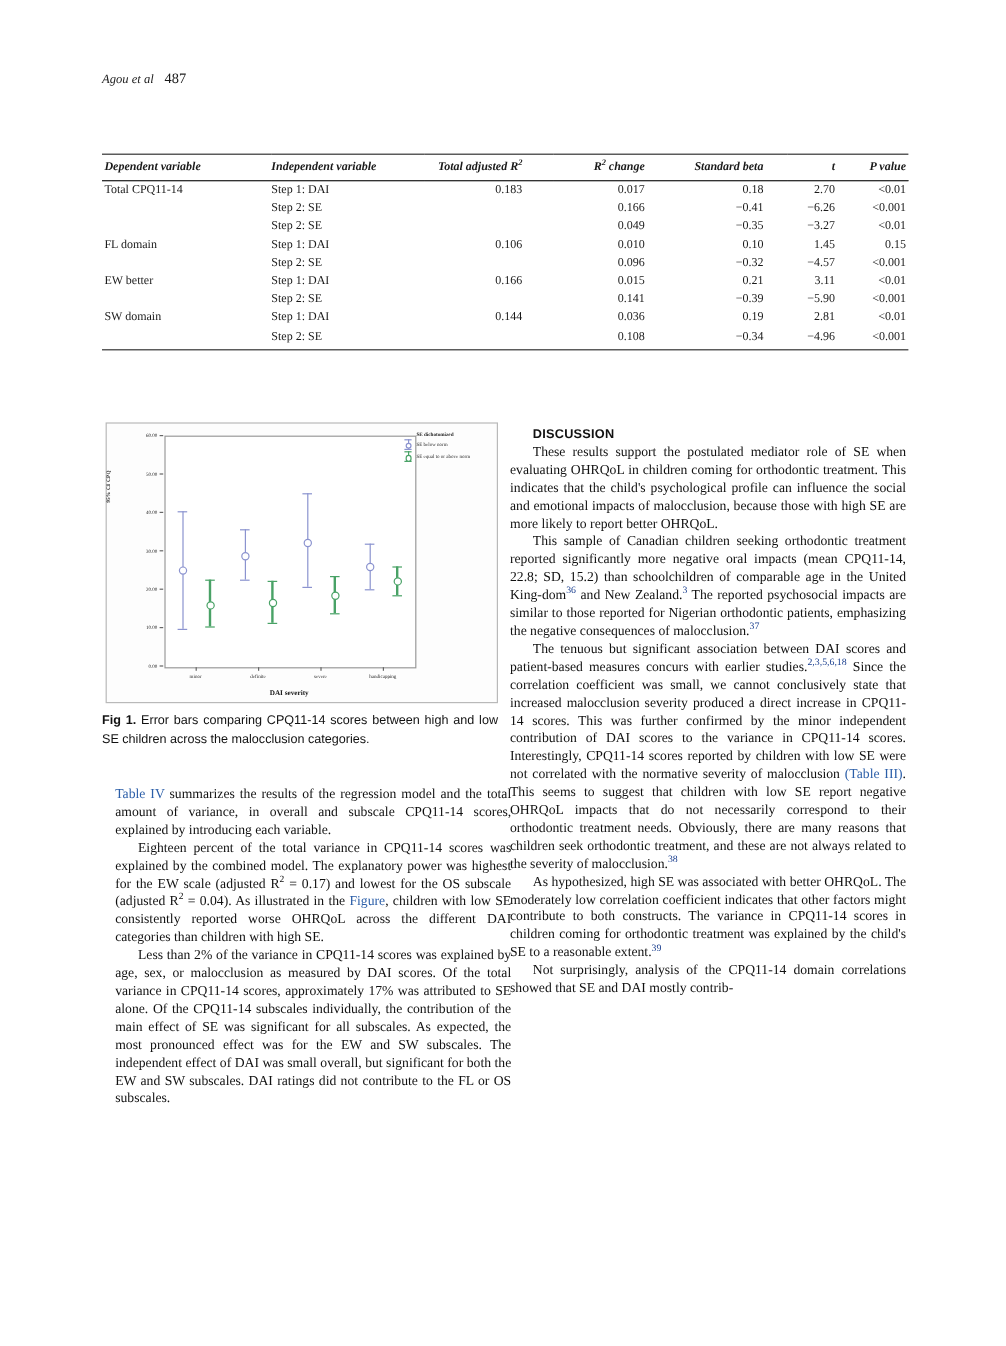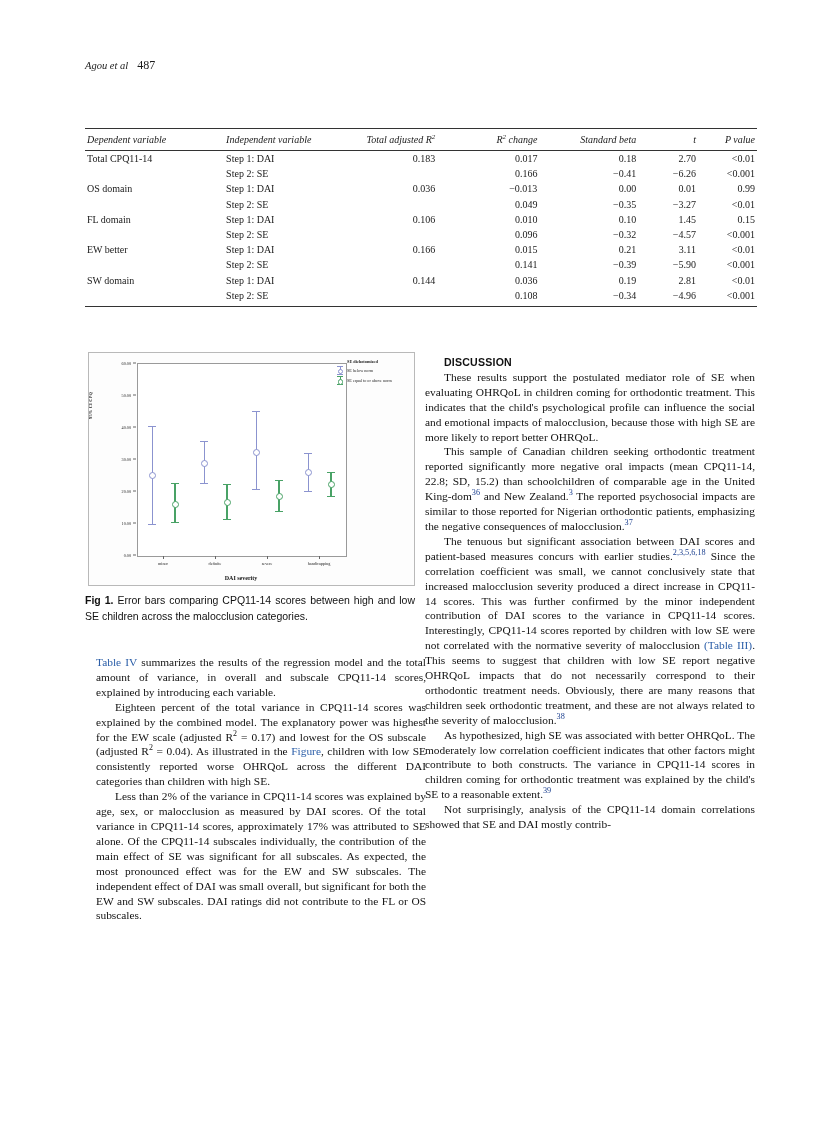--- a/index.html
+++ b/index.html
@@ -28,21 +28,21 @@
   .runhead-right .pageno{font-weight:normal;font-style:normal;margin-left:9px;font-size:12px;}
 
   
   .table-wrap{position:absolute;left:85px;top:128px;width:672px;}
   .table-caption{font-size:10.5px;margin-bottom:6px;}
   .table-caption .tlabel{font-weight:bold;}
   table.data{
     width:100%;border-collapse:collapse;font-size:10px;
   }
   table.data thead th{
-    font-style:italic;font-weight:normal;
+    font-style:italic;font-weight:bold;
     padding:5px 0 5px 0;
     border-top:1.6px solid #333;
     border-bottom:0.9px solid #333;
     white-space:nowrap;
   }
   table.data tbody td{padding:2.1px 0;}
   table.data tbody tr.lastrow td{padding-bottom:4px;}
   .c-dep{text-align:left;width:21%;padding-left:2px !important;}
   .c-ind{text-align:left;width:19%;}
   .c-r2 {text-align:right;width:16%;padding-right:26px !important;}
@@ -163,29 +163,20 @@
           <td class="c-p">&lt;0.01</td>
         </tr>
         <tr>
           <td class="c-dep"></td>
           <td class="c-ind">Step 2: SE</td>
           <td class="c-r2"></td>
           <td class="c-ch">0.166</td>
           <td class="c-beta">−0.41</td>
           <td class="c-t">−6.26</td>
           <td class="c-p">&lt;0.001</td>
-        </tr>
-        <tr>
-          <td class="c-dep">OS domain</td>
-          <td class="c-ind">Step 1: DAI</td>
-          <td class="c-r2">0.036</td>
-          <td class="c-ch">−0.013</td>
-          <td class="c-beta">0.00</td>
-          <td class="c-t">0.01</td>
-          <td class="c-p">0.99</td>
         </tr>
         <tr>
           <td class="c-dep"></td>
           <td class="c-ind">Step 2: SE</td>
           <td class="c-r2"></td>
           <td class="c-ch">0.049</td>
           <td class="c-beta">−0.35</td>
           <td class="c-t">−3.27</td>
           <td class="c-p">&lt;0.01</td>
         </tr>

